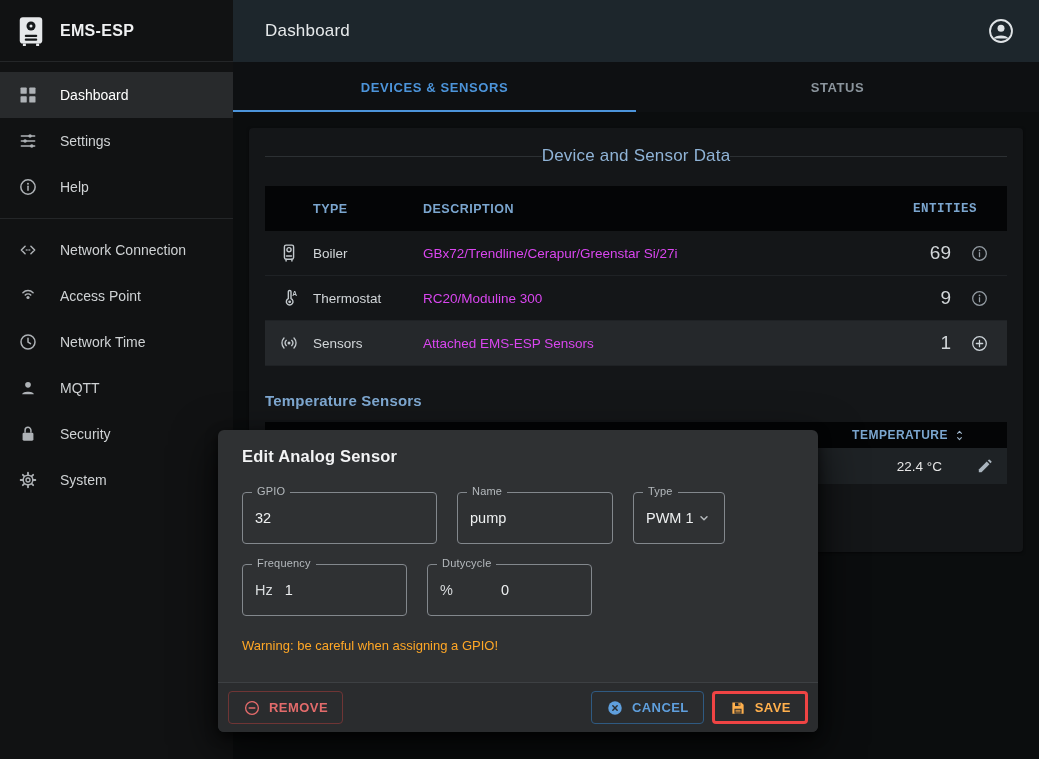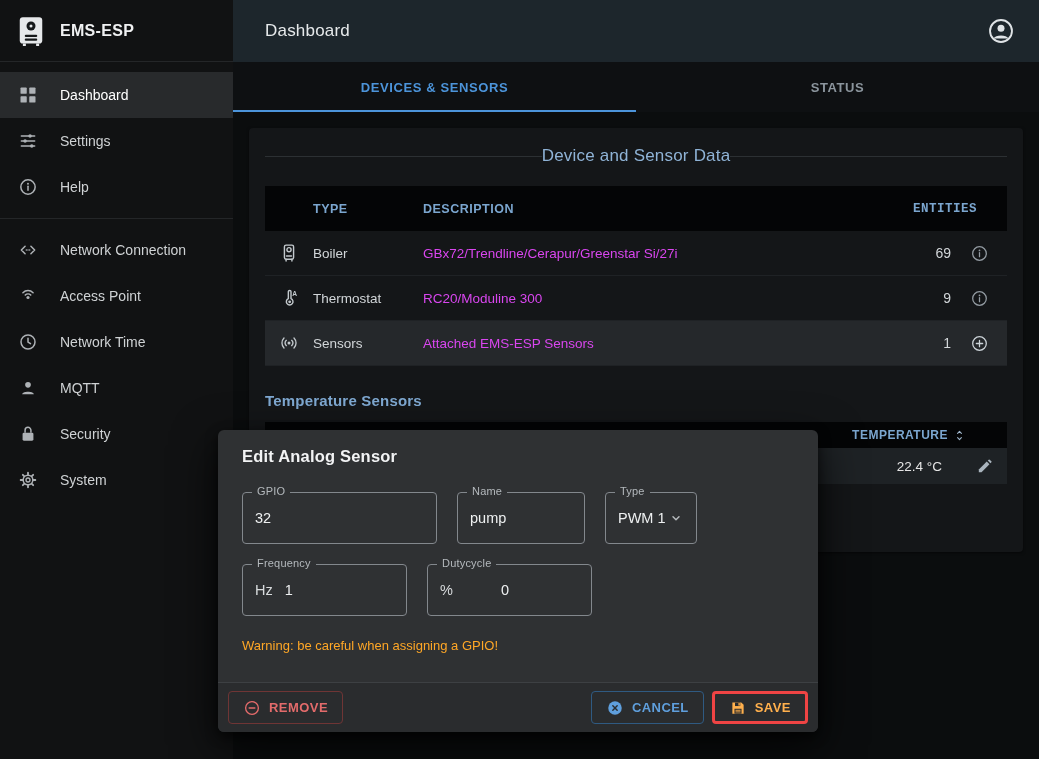--- a/index.html
+++ b/index.html
@@ -42,21 +42,21 @@
 
   .dev-table { margin-top:18px; }
   .dev-header { display:grid; grid-template-columns:48px 110px 1fr 150px; align-items:center; height:45px; background:#040506; color:#7ba6cf; font-size:12.5px; font-weight:bold; letter-spacing:.5px; }
   .dev-header .h-ent { text-align:right; padding-right:30px;font-family:Liberation Mono, monospace; }
   .dev-row { display:grid; grid-template-columns:48px 110px 1fr 64px 56px; align-items:center; height:45px; border-bottom:1px solid #1f2225; cursor:pointer; }
   .dev-row.hl { background:#25282b; }
   .cell-icon { display:flex; justify-content:center; color:#c3c9cd; }
   .cell-icon svg { width:20px; height:20px; }
   .cell-type { color:#d2d6d9; font-size:13.5px; }
   .cell-desc { color:#d946ef; font-size:13.5px; }
-  .cell-ent { color:#d2d6d9; font-size:14px; text-align:right; }
+  .cell-ent { color:#d2d6d9; font-size:19px; text-align:right; }
   .cell-act { display:flex; justify-content:center; color:#939ba2; cursor:pointer; }
   .cell-act svg { width:19px; height:19px; }
   .cell-act.plus { color:#ccd3d8; }
 
   .temp-title { margin-top:26px; color:#7fa9d2; font-size:15px; font-weight:bold; letter-spacing:.2px; height:20px; }
   .temp-table { margin-top:10px; }
   .temp-header { height:26px; background:#040506; display:flex; align-items:center; justify-content:flex-end; padding-right:40px; gap:4px; color:#7ba6cf; font-size:12px; font-weight:bold; letter-spacing:.5px; cursor:pointer; }
   .temp-header svg { width:15px; height:15px; color:#9fb6cb; }
   .temp-row { height:36px; background:#1e2225; display:flex; align-items:center; justify-content:flex-end; padding-right:14px; gap:34px; }
   .temp-val { color:#e5e5e5; font-size:13.5px; }
@@ -65,21 +65,21 @@
 
   
   .dialog { position:absolute; left:218px; top:430px; width:600px; height:302px; background:#2f3133; border-radius:6px; box-shadow:0 14px 45px rgba(0,0,0,.75), 0 4px 12px rgba(0,0,0,.6); z-index:10; }
   .dlg-title { padding:17px 24px 10px; color:#f2f3f4; font-size:16.5px; font-weight:bold; letter-spacing:.2px; }
   .dlg-row { display:flex; gap:20px; margin:16px 24px 0; }
   .dlg-row.second { margin-top:20px; }
   .field { position:relative; border:1px solid #83888d; border-radius:4px; height:52px; display:flex; align-items:center; padding:0 12px; }
   .field-label { position:absolute; top:-8px; left:9px; font-size:11px; color:#b4b9bd; background:#2f3133; padding:0 5px; letter-spacing:.2px; }
   .field input { width:100%; background:transparent; border:none; outline:none; color:#eef0f1; font-size:14.5px; font-family:inherit; }
   .f-gpio { width:195px; }
-  .f-name { width:128px;align-items:center; }
+  .f-name { width:156px;align-items:center; }
   .f-type { width:92px; justify-content:space-between; cursor:pointer; }
   .f-freq { width:165px; }
   .f-duty { width:165px;gap:36px; }
   .sel-val { color:#eef0f1; font-size:14.5px; }
   .caret { color:#b6babd; display:flex; }
   .caret svg { width:16px; height:16px; }
   .adorn { color:#d8dbdd; font-size:14.5px; margin-right:12px; }
   .warning { margin:22px 24px 0; color:#ffa726; font-size:13px; }
   .dlg-actions { position:absolute; left:0; right:0; bottom:0; height:50px; background:#2a2c2e; border-top:1px solid #3d4043; border-radius:0 0 6px 6px; display:flex; align-items:center; padding:0 10px; gap:8px; }
   .btn { display:flex; align-items:center; gap:8px; height:33px; padding:0 14px; border-radius:4px; background:transparent; font-size:13px; font-weight:bold; letter-spacing:.45px; cursor:pointer; font-family:inherit; }

